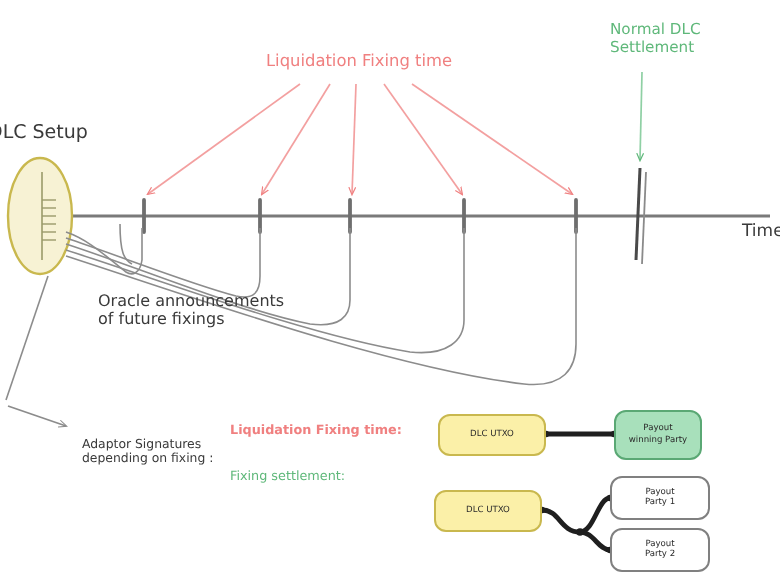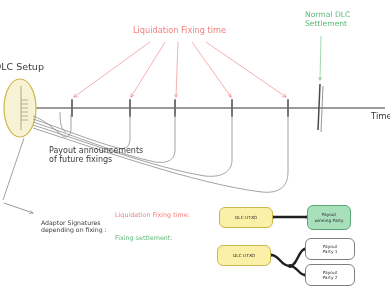--- a/index.html
+++ b/index.html
@@ -17,21 +17,21 @@
   .lbl-red{color:#f08080;}
   .lbl-green{color:#5fb87a;}
   .lbl-dark{color:#3a3a3a;}
 
   #lbl-dlc-setup{left:-6px;top:62px;font-size:9.5px;}
   #lbl-liq-top{left:133px;top:26px;font-size:8.2px;}
   #lbl-normal-top{left:305px;top:11px;font-size:7.6px;text-align:left;}
   #lbl-time{left:371px;top:112px;font-size:8.5px;}
   #lbl-oracle{left:49px;top:146px;font-size:8px;}
   #lbl-adaptor{left:41px;top:219px;font-size:6.2px;}
-  #lbl-liq-legend{left:115px;top:212px;font-size:6.4px;}
+  #lbl-liq-legend{left:115px;top:212px;font-size:6.4px;font-weight:bold;}
   #lbl-norm-legend{left:115px;top:235px;font-size:6.4px;}
 
   .box{position:absolute;box-sizing:border-box;display:flex;align-items:center;
        justify-content:center;text-align:center;font-size:4.3px;color:#2b2b2b;
        line-height:1.25;white-space:pre;}
   .box-yellow{background:#fbf0a8;border:1.1px solid #c9b84e;border-radius:6px;}
   .box-green{background:#a8e0bb;border:1.1px solid #5aa874;border-radius:6px;}
   .box-white{background:#ffffff;border:1.1px solid #808080;border-radius:6px;}
 
   #box-utxo-1{left:219px;top:207px;width:54px;height:21px;}
@@ -141,21 +141,21 @@
 
   <div class="lbl lbl-dark" id="lbl-dlc-setup">DLC Setup</div>
 
   <div class="lbl lbl-red" id="lbl-liq-top">Liquidation Fixing time</div>
 
   <div class="lbl lbl-green" id="lbl-normal-top">Normal DLC
 Settlement</div>
 
   <div class="lbl lbl-dark" id="lbl-time">Time</div>
 
-  <div class="lbl lbl-dark" id="lbl-oracle">Payout announcements
+  <div class="lbl lbl-dark" id="lbl-oracle">Oracle announcements
 of future fixings</div>
 
   <div class="lbl lbl-dark" id="lbl-adaptor">Adaptor Signatures
 depending on fixing :</div>
 
   <div class="lbl lbl-red" id="lbl-liq-legend">Liquidation Fixing time:</div>
 
   <div class="lbl lbl-green" id="lbl-norm-legend">Fixing settlement:</div>
 
   <div class="box box-yellow" id="box-utxo-1">DLC UTXO</div>

